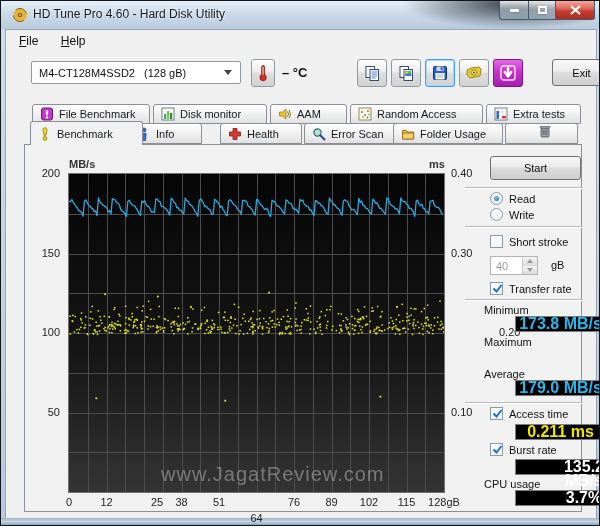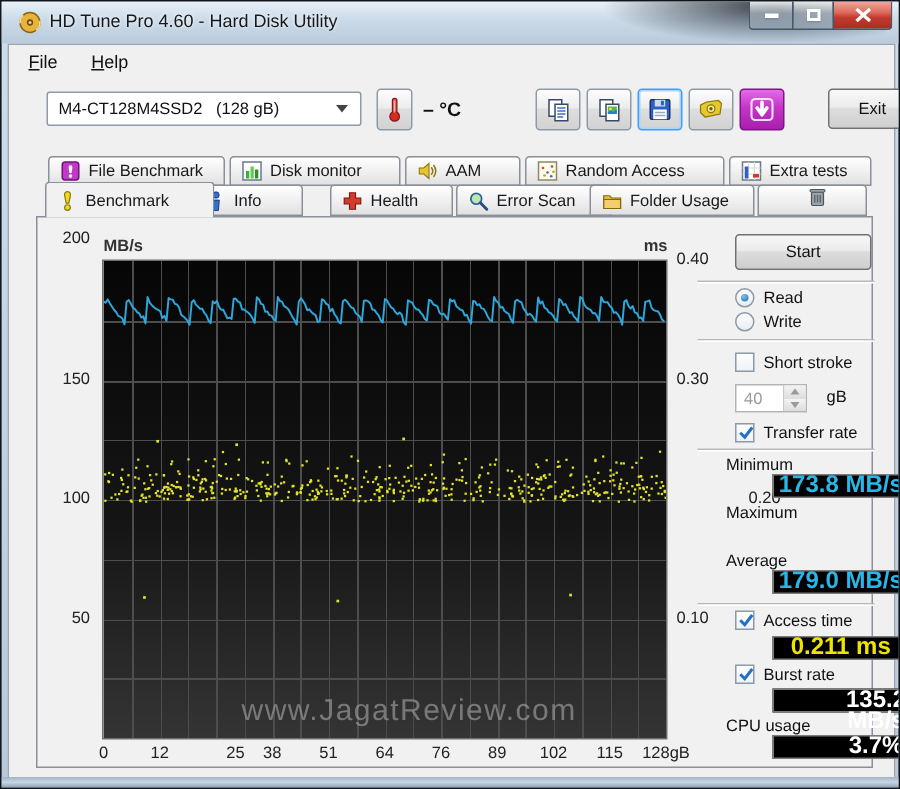--- a/index.html
+++ b/index.html
@@ -290,38 +290,38 @@
             <path d="M5.2 6v5 M7 6v5 M8.8 6v5" stroke="#5a626a" stroke-width=".9"></path>
           </svg>
       </span>
       <span>Erase</span>
     </div>
 
     <div class="content">
       <span class="axis-unit axu-left">MB/s</span>
       <span class="axis-unit axu-right">ms</span>
       <div id="ax-left">
-          <span class="axlbl" style="position: absolute; top: 8px; margin-left: 40px;">200</span>
+          <span class="axlbl" style="position: absolute; top: 22px; margin-left: 40px;">200</span>
           <span class="axlbl" style="position: absolute; top: 101.5px;">150</span>
           <span class="axlbl" style="position: absolute; top: 181px;">100</span>
           <span class="axlbl" style="position: absolute; top: 260.5px;">50</span>
         </div>
       <div id="ax-right">
           <span class="axlbl" style="position: absolute; left: 0px; top: 22px;">0.40</span>
           <span class="axlbl" style="position: absolute; left: 0px; top: 101.5px; text-align: center;">0.30</span>
           <span class="axlbl" style="position: absolute; left: 0px; top: 181px; padding-left: 48px;">0.20</span>
           <span class="axlbl" style="position: absolute; left: 0px; top: 260.5px;">0.10</span>
         </div>
       <div id="ax-x">
           <span class="axlbl" style="position: absolute; left: 0px;">0</span>
           <span class="axlbl" style="position: absolute; left: 37.5px;">12</span>
           <span class="axlbl" style="position: absolute; left: 88px;">25</span>
           <span class="axlbl" style="position: absolute; left: 112.5px;">38</span>
           <span class="axlbl" style="position: absolute; left: 150px;">51</span>
-          <span class="axlbl" style="position: absolute; left: 187.5px;">64</span>
+          <span class="axlbl" style="position: absolute; left: 187.5px; margin-top: 16px;">64</span>
           <span class="axlbl" style="position: absolute; left: 225px;">76</span>
           <span class="axlbl" style="position: absolute; left: 262.5px;">89</span>
           <span class="axlbl" style="position: absolute; left: 300px;">102</span>
           <span class="axlbl" style="position: absolute; left: 337.5px;">115</span>
           <span class="axlbl" style="position: absolute; left: 375px;">128gB</span>
         </div>
       <div class="plot-wrap" id="plot-wrap"><svg width="375" height="318" viewBox="0 0 375 318">
             <defs>
               <linearGradient id="bg" x1="0" y1="0" x2="0" y2="1">
                 <stop offset="0" stop-color="#060606"></stop>

